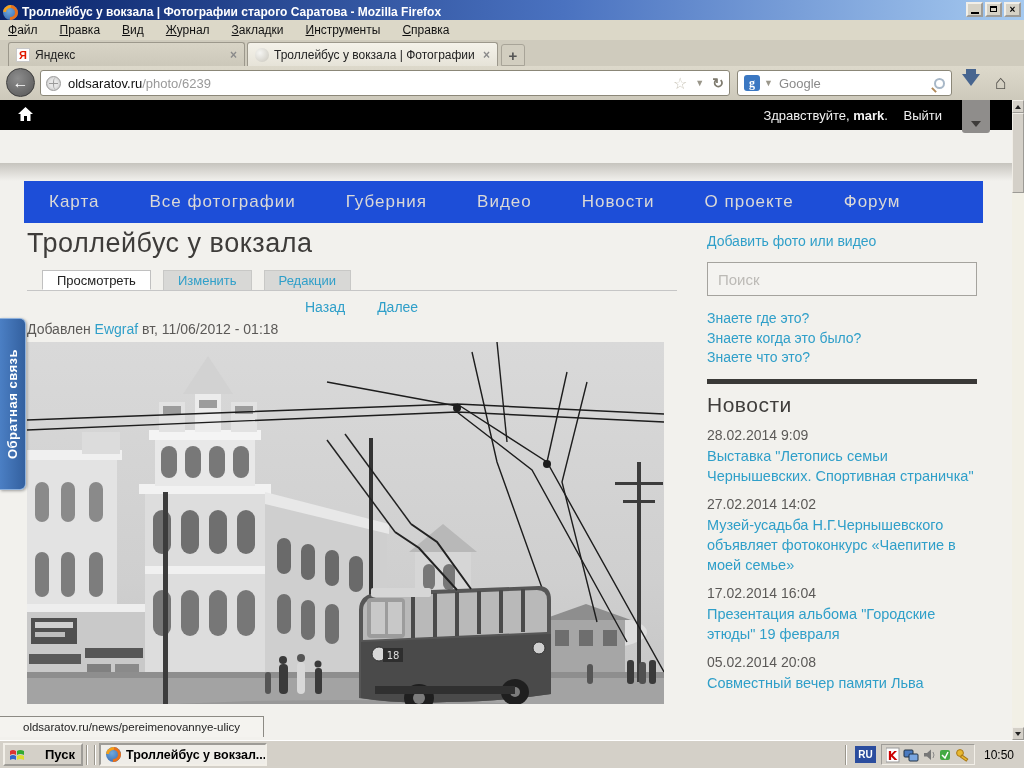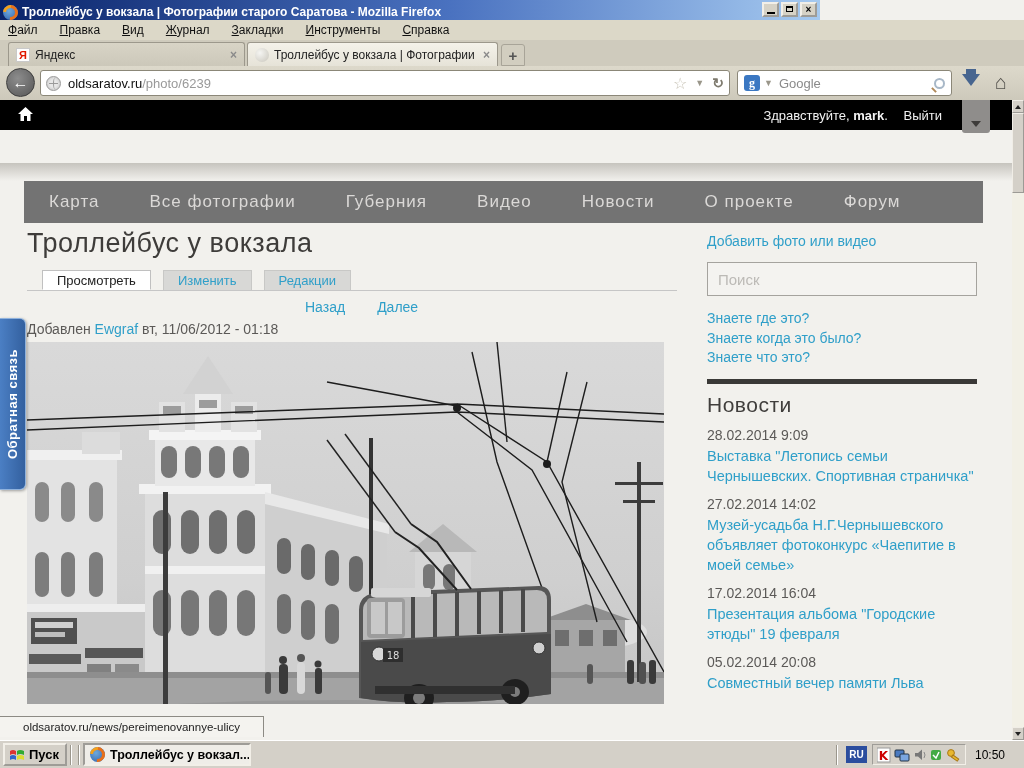--- a/index.html
+++ b/index.html
@@ -1,20 +1,20 @@
 <!DOCTYPE html>
 <html><head>
 <meta charset="utf-8">
 <style>
   * { margin:0; padding:0; box-sizing:border-box; }
   body { font-family:"Liberation Sans", sans-serif; }
   .screen { position:relative; width:1024px; height:768px; overflow:hidden; background:#f2f1ed; }
 
   
-  .titlebar { position:absolute; left:0; top:0; width:820px; height:20px;
+  .titlebar { position:absolute; left:0; top:0; width:1024px; height:20px;
     background:linear-gradient(to right,#0a246a,#4a72c0 55%,#a6caf0); display:flex; align-items:center; padding:12px 3px; }
   .titlebar .title { color:#fff; font-weight:bold; font-size:12px; margin-left:4px; white-space:nowrap; }
   .winbtns { position:absolute; right:3px; top:2px; display:flex; gap:2px; }
   .winbtn { width:17px; height:15px; background:#d6d2c6; border:2px outset #f2efe8; font-size:10px; font-weight:bold;
     display:flex; align-items:center; justify-content:center; color:#000; line-height:1; }
   .restore-glyph { width:7px; height:6px; border:1px solid #000; border-top-width:2px; position:relative; top:-1px; }
   .min-glyph { width:8px; height:2px; background:#000; position:relative; top:3px; }
 
   .menubar { position:absolute; left:0; top:20px; width:1024px; height:20px; background:#dcd8c8;
     display:flex; align-items:center; gap:22px; padding-left:8px; font-size:12px; color:#111; }
@@ -74,21 +74,21 @@
   .user-drop { position:absolute; left:962px; top:0; width:28px; height:33px; background:#8f8d8b;
     border-radius:0 0 3px 3px; display:flex; align-items:flex-end; justify-content:center; padding-bottom:6px; }
   .user-drop .caret { width:0; height:0; border-left:5px solid transparent; border-right:5px solid transparent; border-top:6px solid #3e3c3a; }
 
   .site-adminbar { position:absolute; left:0; top:30px; width:1012px; height:33px; background:#6d6b69;
     display:flex; align-items:center; gap:26px; padding-left:21px; }
   .site-adminbar a { color:#f0efee; font-size:12.5px; letter-spacing:.4px; text-decoration:none; }
   .under-shadow { position:absolute; left:0; top:63px; width:1012px; height:18px;
     background:linear-gradient(#c6c4be,#f2f1ed); }
 
-  .mainnav { position:absolute; left:24px; top:81px; width:959px; height:42px; background:#737373;
+  .mainnav { position:absolute; left:24px; top:81px; width:959px; height:42px; background:#1d4ed8;
     display:flex; align-items:center; gap:50px; padding-left:25px; }
   .mainnav a { color:#dbd9d7; font-size:17px; letter-spacing:1px; text-decoration:none; }
 
   .main-col { position:absolute; left:27px; top:128px; width:650px; }
   .page-title { font-size:27px; color:#3e3c3a; font-weight:normal; letter-spacing:.5px; }
   .mini-tabs { display:flex; margin-top:11px; border-bottom:1px solid #c6c6c6; height:21px; }
   .mini-tab { font-size:13px; padding:2px 14px; margin-right:12px; }
   .mini-tab.active { background:#fff; border:1px solid #c0c0c0; border-bottom:1px solid #fff; color:#222; margin-left:15px; }
   .mini-tab.idle { background:#d8d8d6; border:1px solid #c8c8c6; border-bottom:none; color:#2f9fc9; }
   .pager { margin-top:8px; padding-left:278px; display:flex; gap:32px; font-size:14px; }
@@ -124,26 +124,26 @@
   .arr { width:0; height:0; border-left:3px solid transparent; border-right:3px solid transparent; }
   .arr.up { border-bottom:4px solid #222; } .arr.down { border-top:4px solid #222; }
 
   .status-tip { position:absolute; left:0; top:616px; height:21px; background:#f4f3ef;
     border:1px solid #8c8a84; border-left:none; border-bottom:none; font-size:11.5px; color:#222;
     display:flex; align-items:center; padding:0 23px; }
 
   
   .taskbar { position:absolute; left:0; top:740px; width:1024px; height:28px; background:#d4d0c8; border-top:1px solid #fff; display:flex; align-items:center; }
   .start-btn { margin-left:3px; height:23px; background:#d4d0c8; border:2px outset #f2efe8;
-    display:flex; align-items:center; gap:4px; padding:0 6px 0 4px; font-weight:bold; font-size:13px; color:#000; }
+    display:flex; align-items:center; gap:20px; padding:0 6px 0 4px; font-weight:bold; font-size:13px; color:#000; }
   .tb-sep { width:1px; height:20px; border-left:1px solid #9a968c; border-right:1px solid #fff; margin:0 3px; }
   .task-btn { width:168px; height:23px; border:2px inset #f2efe8; background:#efede8;
     display:flex; align-items:center; gap:5px; padding:0 5px; font-weight:bold; font-size:12.5px; color:#000;
     white-space:nowrap; overflow:hidden; }
-  .tray { margin-left:auto; display:flex; align-items:center; gap:5px; padding-right:15px; }
+  .tray { margin-left:auto; display:flex; align-items:center; gap:5px; padding-right:6px; }
   .lang-ind { width:21px; height:17px; background:#2b4d9e; color:#fff; font-size:10px; font-weight:bold;
     display:flex; align-items:center; justify-content:center; }
   .tray-icons { height:21px; border:1px inset #f2efe8; display:flex; align-items:center; gap:3px; padding:0 4px; background:#d4d0c8; }
   .clock { font-size:12px; color:#000; padding:0 4px; }
 
   .ff-icon { position:relative; width:15px; height:15px; border-radius:50%; background:radial-gradient(circle at 40% 40%,#6fa8dc,#2a5ca8); flex:none; }
   .ff-icon:before { content:""; position:absolute; inset:0; border-radius:50%;
     border:3px solid #e8701a; border-left-color:transparent; border-top-color:#f4a01a; transform:rotate(-40deg); }
 </style>
 </head>

